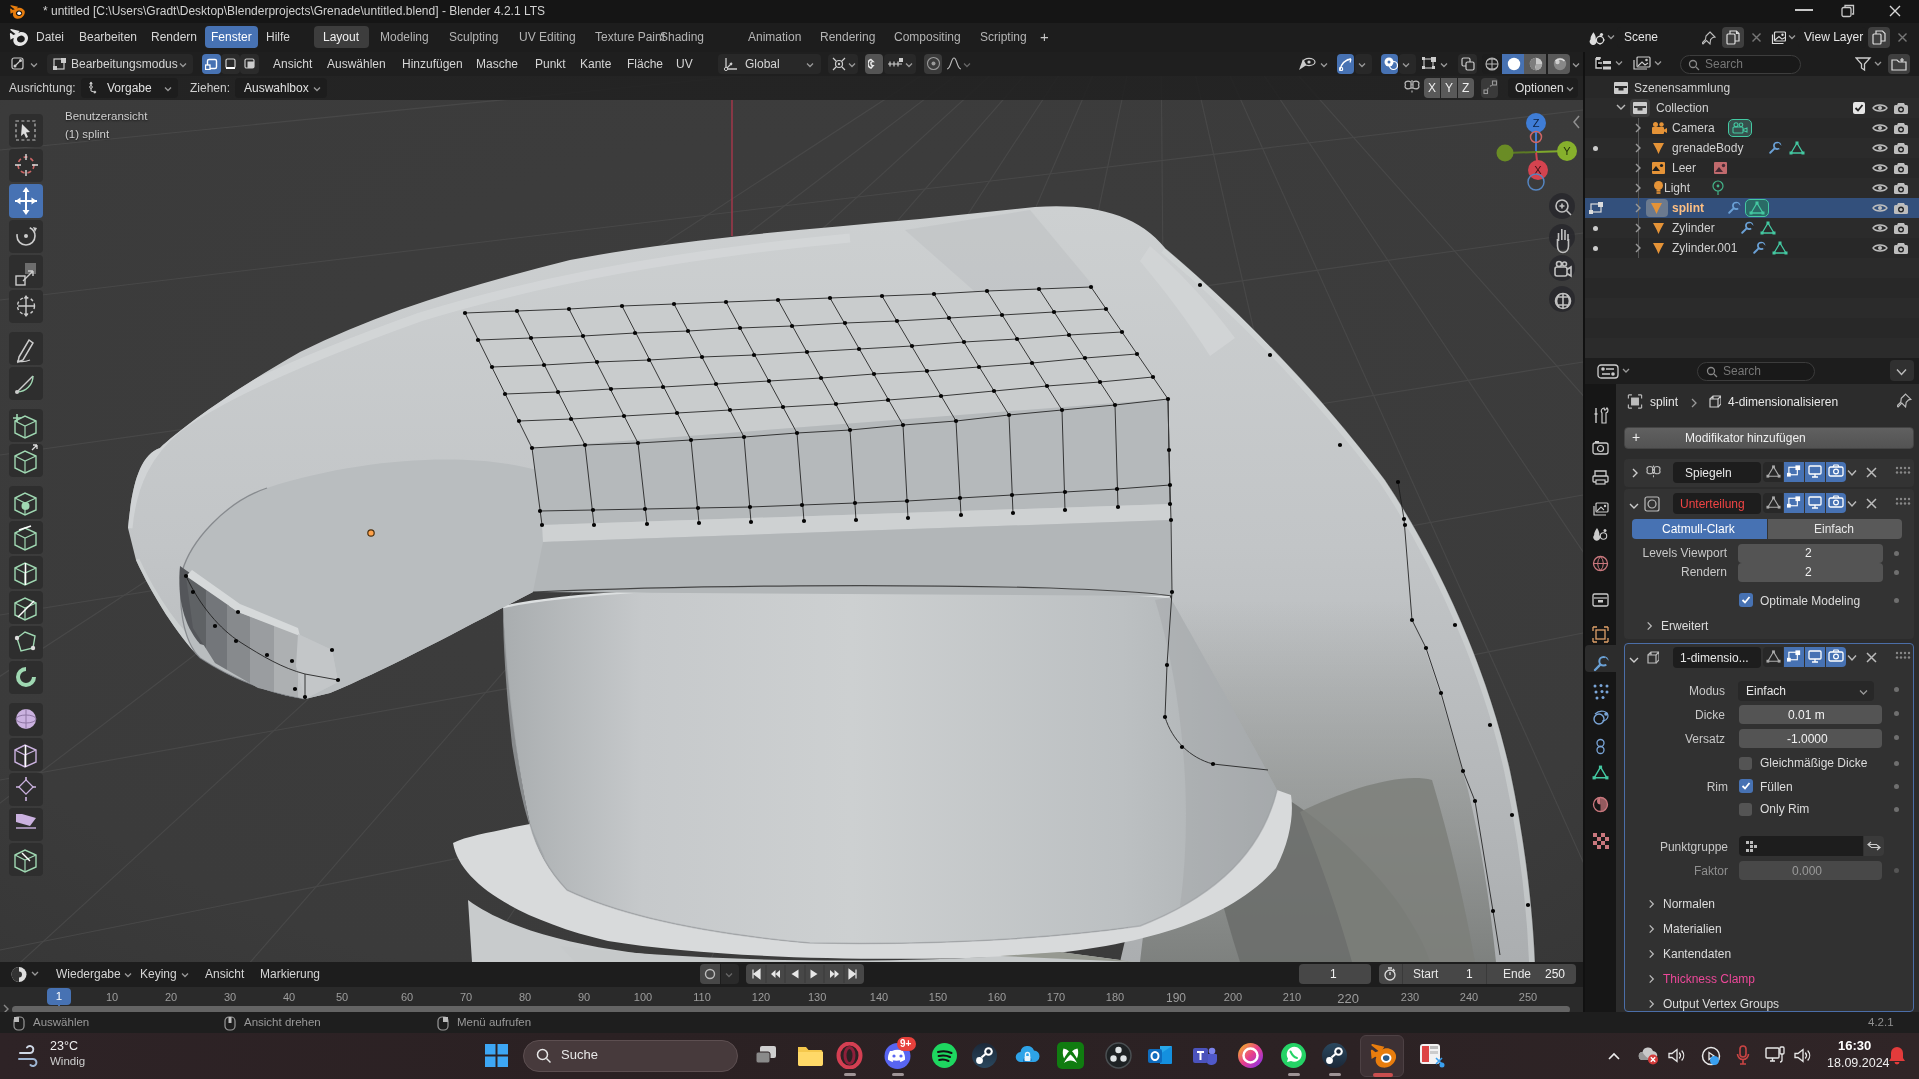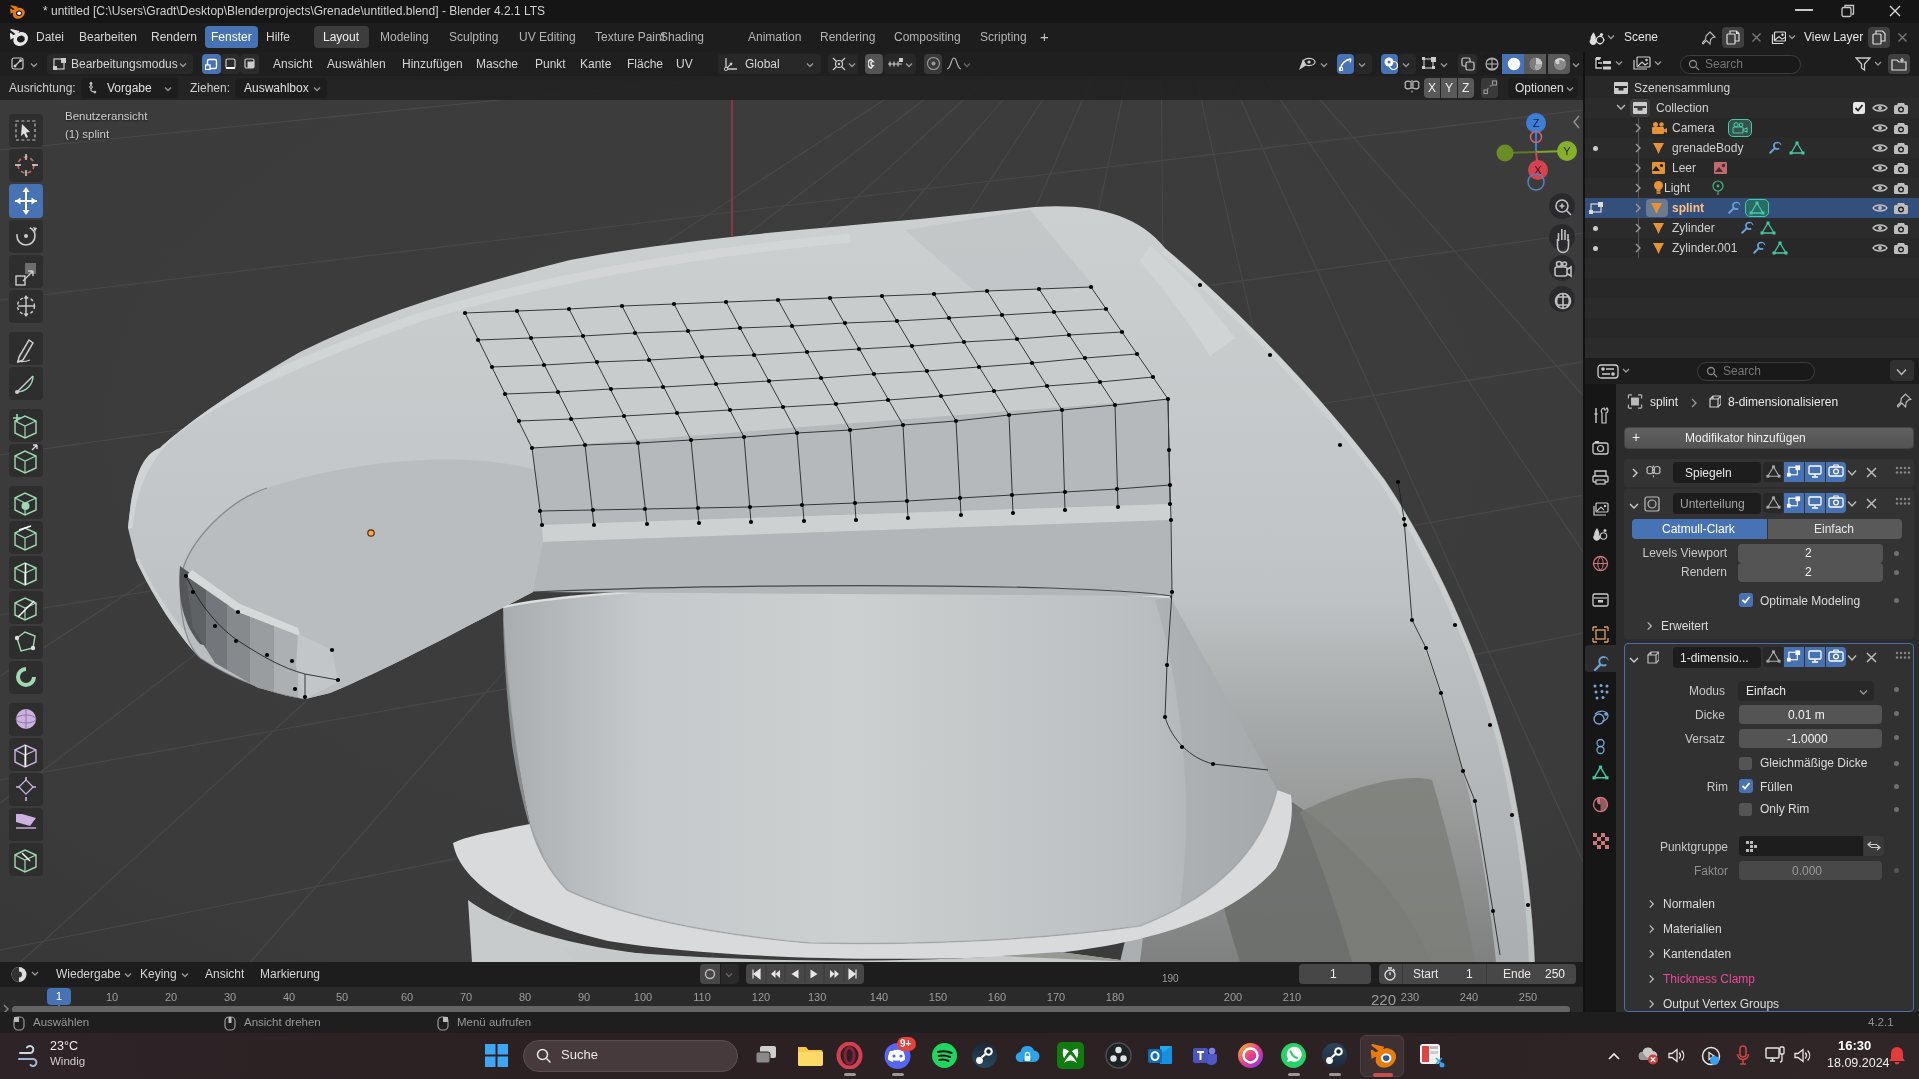--- a/index.html
+++ b/index.html
@@ -968,21 +968,21 @@
       <path d="M1,1h4M1,1v4M16,1h-4M16,1v4M1,16h4M1,16v-4M16,16h-4M16,16v-4" stroke="#bbb" stroke-width="1.3" fill="none"></path>
     </svg>
 <div class="tx" style="left:65px;top:343px;color:#e8e8e8">splint</div>
 <svg class="a" style="left:105px;top:346px" width="8" height="10" viewBox="0 0 8 10">
       <path d="M2,1 6,5 2,9" fill="none" stroke="#999" stroke-width="1.3"></path>
     </svg>
 <svg class="a" style="left:120px;top:342px" width="16" height="16" viewBox="0 0 16 16">
       <path d="M5,5h8v8H5z" fill="none" stroke="#ccc" stroke-width="1.2"></path>
       <path d="M5,5 8,2h8v8l-3,3M8,2v3M16,2l-3,3" fill="none" stroke="#ccc" stroke-width="1.2"></path>
     </svg>
-<div class="tx" style="left:143px;top:343px;color:#e8e8e8">8-dimensionalisieren</div>
+<div class="tx" style="left:143px;top:343px;color:#e8e8e8">4-dimensionalisieren</div>
 <svg class="a" style="left:312px;top:341px" width="15" height="15" viewBox="0 0 14 14">
       <path d="M8,1l5,5-2.2.4L8.6,8.6 8,13 4.5,9.5 1,13l-1,-1 3.5,-3.5L4,5l2,-2z" fill="none" stroke="#bbb" stroke-width="1.1"></path>
     </svg>
 <div class="pill" style="left:39px;top:375px;width:290px;height:22px;background:linear-gradient(#606060,#535353);border:1px solid #444"></div>
 <div class="tx" style="left:47px;top:378px;color:#f0f0f0;font-size:14px;line-height:14px">+</div>
 <div class="tx" style="left:100px;top:379px;color:#f0f0f0">Modifikator hinzufügen</div>
 <div class="pill" style="left:39px;top:407px;width:290px;height:28px;background:#333"></div>
 <svg class="a" style="left:45px;top:416px" width="10" height="10" viewBox="0 0 10 10">
       <path d="M3,1 7,5 3,9" fill="none" stroke="#ccc" stroke-width="1.4"></path>
     </svg>
@@ -1036,21 +1036,21 @@
     </svg>
 <div class="pill" style="left:39px;top:437px;width:290px;height:150px;background:#333"></div>
 <svg class="a" style="left:44px;top:449px" width="10" height="10" viewBox="0 0 10 10">
       <path d="M1,3 5,7 9,3" fill="none" stroke="#ccc" stroke-width="1.4"></path>
     </svg>
 <svg class="a" style="left:59px;top:444px" width="16" height="16" viewBox="0 0 16 16">
       <rect x="1" y="1" width="14" height="14" rx="2" fill="none" stroke="#bbb" stroke-width="1.2"></rect>
       <circle cx="8" cy="8" r="4" fill="none" stroke="#bbb" stroke-width="1.2"></circle>
     </svg>
 <div class="pill" style="left:88px;top:441px;width:88px;height:21px;background:#1d1d1d"></div>
-<div class="tx" style="left:95px;top:445px;color:#a3a3a3">Unterteilung</div>
+<div class="tx" style="left:95px;top:445px;color:#ef4444">Unterteilung</div>
 <div class="pill" style="left:178px;top:441px;width:20px;height:20px;background:#282828;border-radius:4px 0 0 4px"></div>
 <svg class="a" style="left:181px;top:443px" width="15" height="15" viewBox="0 0 16 14">
       <path d="M8,2 14,12H2z" fill="none" stroke="#aaa" stroke-width="1.2"></path>
       <rect x="6.5" y="0.5" width="3" height="3" fill="#aaa"></rect>
       <rect x="0.5" y="10.5" width="3" height="3" fill="#aaa"></rect>
       <rect x="12.5" y="10.5" width="3" height="3" fill="#aaa"></rect>
     </svg>
 <div class="pill" style="left:199px;top:441px;width:20px;height:20px;background:#4772b3;border-radius:0"></div>
 <svg class="a" style="left:202px;top:443px" width="15" height="14" viewBox="0 0 16 14">
       <rect x="2" y="3" width="9" height="8" fill="none" stroke="#fff" stroke-width="1.2"></rect>
@@ -1290,24 +1290,24 @@
     <div class="tx" style="left:572px;top:29px;width:24px;text-align:center;color:#9d9d9d;font-size:11px">90</div>
     <div class="tx" style="left:631px;top:29px;width:24px;text-align:center;color:#9d9d9d;font-size:11px">100</div>
     <div class="tx" style="left:690px;top:29px;width:24px;text-align:center;color:#9d9d9d;font-size:11px">110</div>
     <div class="tx" style="left:749px;top:29px;width:24px;text-align:center;color:#9d9d9d;font-size:11px">120</div>
     <div class="tx" style="left:808px;top:29px;width:24px;color:#9d9d9d;font-size:11px">130</div>
     <div class="tx" style="left:867px;top:29px;width:24px;text-align:center;color:#9d9d9d;font-size:11px">140</div>
     <div class="tx" style="left:926px;top:29px;width:24px;text-align:center;color:#9d9d9d;font-size:11px">150</div>
     <div class="tx" style="left:985px;top:29px;width:24px;text-align:center;color:#9d9d9d;font-size:11px">160</div>
     <div class="tx" style="left:1044px;top:29px;width:24px;text-align:center;color:#9d9d9d;font-size:11px">170</div>
     <div class="tx" style="left:1103px;top:29px;width:24px;text-align:center;color:#9d9d9d;font-size:11px">180</div>
-    <div class="tx" style="left:1162px;top:11px;width:24px;text-align:left;color:#9d9d9d;font-size:10px">190</div>
+    <div class="tx" style="left:1162px;top:29px;width:24px;text-align:right;color:#9d9d9d;font-size:12px">190</div>
     <div class="tx" style="left:1221px;top:29px;width:24px;text-align:center;color:#9d9d9d;font-size:11px">200</div>
     <div class="tx" style="left:1280px;top:29px;width:24px;text-align:center;color:#9d9d9d;font-size:11px">210</div>
-    <div class="tx" style="left:1371px;top:29px;width:24px;text-align:left;color:#9d9d9d;font-size:15px">220</div>
+    <div class="tx" style="left:1335px;top:29px;width:24px;text-align:right;color:#9d9d9d;font-size:13px">220</div>
     <div class="tx" style="left:1398px;top:29px;width:24px;text-align:center;color:#9d9d9d;font-size:11px">230</div>
     <div class="tx" style="left:1457px;top:29px;width:24px;text-align:center;color:#9d9d9d;font-size:11px">240</div>
     <div class="tx" style="left:1516px;top:29px;width:24px;text-align:center;color:#9d9d9d;font-size:11px">250</div>
 <div class="pill" style="left:47px;top:26px;width:24px;height:17px;background:#4772b3"></div>
 <div class="tx" style="left:47px;top:28px;width:24px;text-align:center;color:#fff;font-size:11.5px">1</div>
 <div class="a" style="left:58px;top:43px;width:2px;height:7px;background:#4772b3"></div>
 <div class="pill" style="left:12px;top:44px;width:1558px;height:7px;background:#646464;border-radius:4px"></div>
 <svg class="a" style="left:1;top:42px" width="10" height="10" viewBox="0 0 10 10">
       <path d="M3,1 7,5 3,9" fill="none" stroke="#888" stroke-width="1.4"></path>
     </svg>

